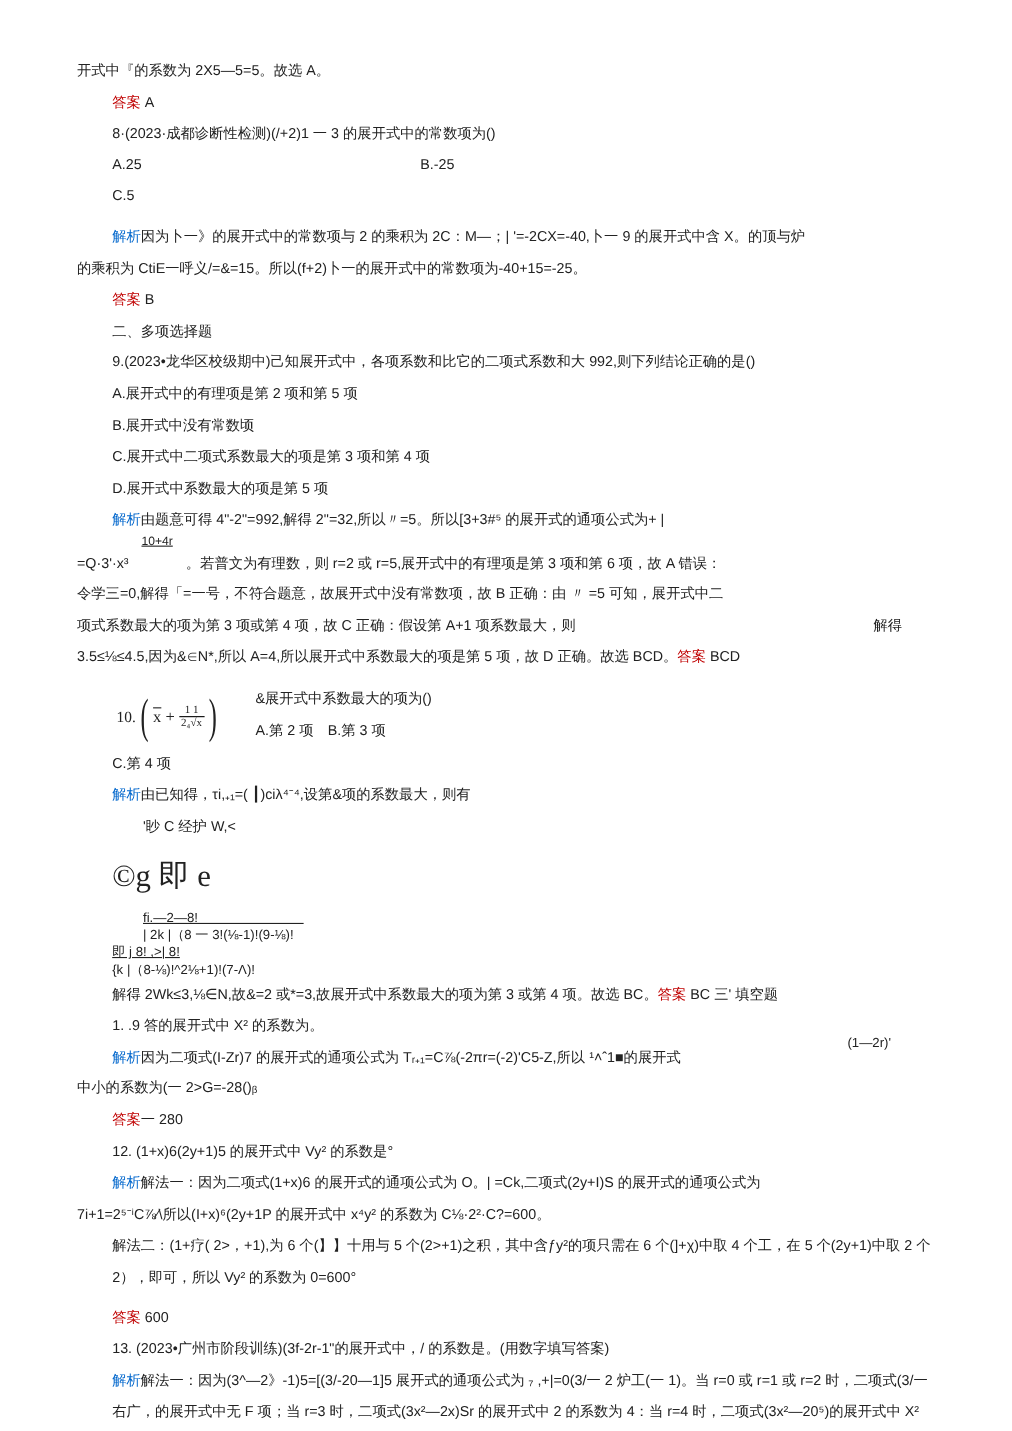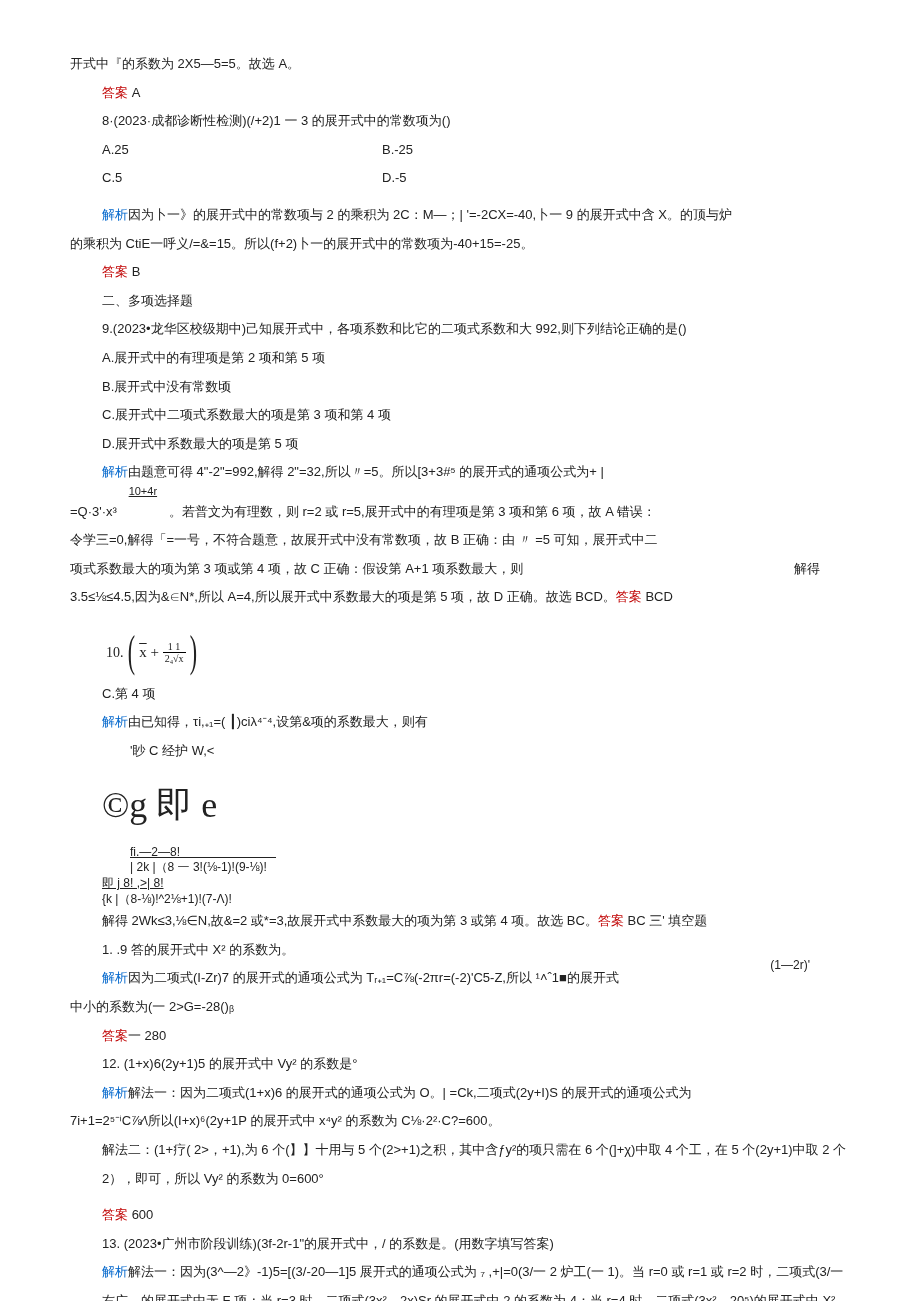--- a/index.html
+++ b/index.html
@@ -44,21 +44,21 @@
   .frac {
     display: inline-block;
     vertical-align: middle;
     text-align: center;
     font-size: 10px;
     line-height: 1.1;
   }
   .frac .num { display:block; border-bottom:1px solid #000; padding:0 2px;}
   .frac .den { display:block; padding:0 2px;}
   .sqrt { text-decoration: overline; display:inline-block; padding-left:1px;}
-  .big-g { font-size: 36px; font-family: serif; }
+  .big-g { font-size: 28px; font-family: serif; }
   .tight { line-height: 1.3; font-size: 12px; }
   .right-float { float: right; margin-right: 40px; }
   .gap { height: 8px; }
   .hanging { padding-left: 0; }
 </style>
 </head>
 <body>
 
 <span class="line hanging">开式中『的系数为 2X5—5=5。故选 A。</span>
 
@@ -67,21 +67,20 @@
 </span>
 
 <span class="line indent1">8·(2023·成都诊断性检测)(/+2)1 一 3 的展开式中的常数项为()</span>
 
 <div class="row indent1">
   <div class="colA">A.25</div>
   <div class="colB">B.-25</div>
 </div>
 <div class="row indent1">
   <div class="colA">C.5</div>
-  <div class="colB">D.-5</div>
 </div>
 
 <div class="gap"></div>
 
 <span class="line indent1">
   <span class="blue">解析</span><span>因为卜一》的展开式中的常数项与 2 的乘积为 2C：M—；| '=-2CX=-40,卜一 9 的展开式中含 X。的顶与炉</span>
 </span>
 
 <span class="line">的乘积为 CtiE一呼义/=&amp;=15。所以(f+2)卜一的展开式中的常数项为-40+15=-25。</span>
 
@@ -116,20 +115,24 @@
 
 <span class="line">
   <span>3.5≤⅛≤4.5,因为&amp;∈N*,所以 A=4,所以展开式中系数最大的项是第 5 项，故 D 正确。故选 BCD。</span><span class="red">答案 </span><span>BCD</span>
 </span>
 
 <div class="gap"></div>
 
 <div class="line indent1" style="display:flex; align-items:center;">
   <div class="formula-img formula-box">
     <span style="font-size:14px;">10.</span><span class="paren">(</span><span style="font-size:15px;"><span class="sqrt">x</span> + </span><span class="frac"><span class="num">1 1</span><span class="den">2₄√x</span></span><span class="paren">)</span>
+  </div>
+  <div style="display:inline-block;">
+    <div>&amp;展开式中系数最大的项为()</div>
+    <div>A.第 2 项 B.第 3 项</div>
   </div>
 </div>
 
 <div class="row indent1">
   <div class="colA">C.第 4 项</div>
 </div>
 
 <span class="line indent1">
   <span class="blue">解析</span><span>由已知得，τi,₊₁=( ┃)ciλ⁴⁻⁴,设第&amp;项的系数最大，则有</span>
 </span>

